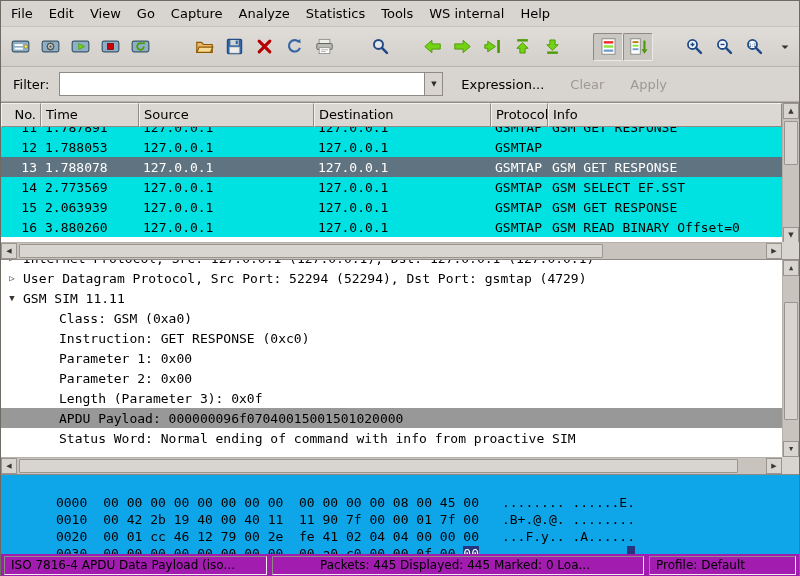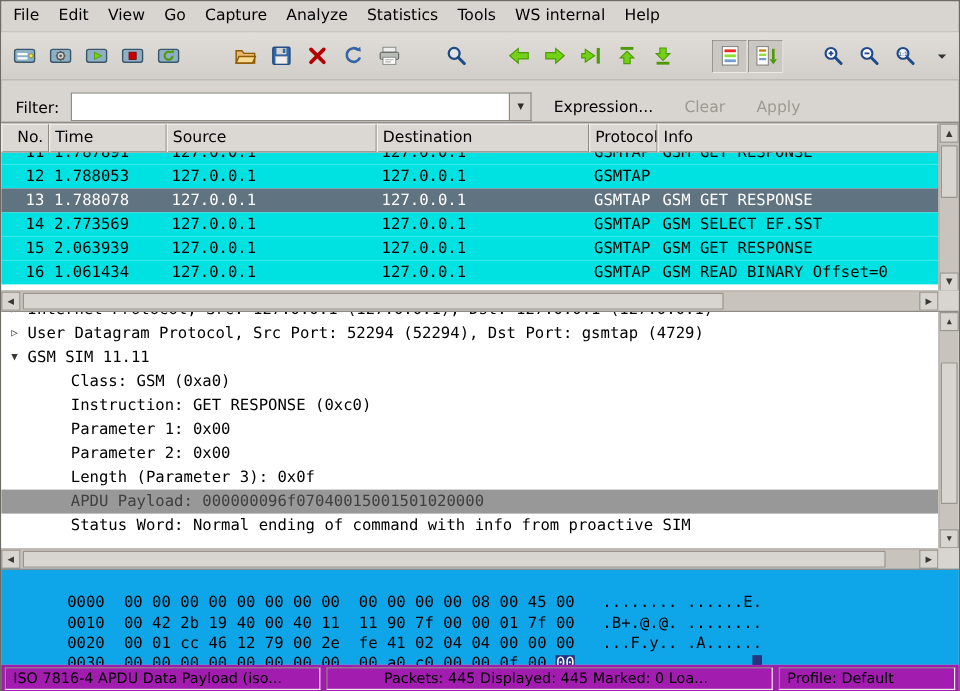--- a/index.html
+++ b/index.html
@@ -12,29 +12,29 @@
   .menu-item { padding:4px 8px; white-space:nowrap; cursor:default; }
 
   
   .toolbar { position:absolute; left:0; top:26px; width:100%; height:40px; display:flex; align-items:center; padding:0 4px; background:linear-gradient(#e0ddd9,#d2cec9); border-bottom:1px solid #b8b3ad; }
   .tbtn { width:30px; height:28px; flex:none; display:flex; align-items:center; justify-content:center; border:1px solid transparent; border-radius:2px; }
   .tbtn.pressed { background:#cac6c1; border-color:#8f8a84 #eceae7 #eceae7 #8f8a84; }
   .tbtn svg { display:block; }
   .tbtn.overflow { width:20px; margin-left:auto; }
 
   
-  .filterbar { position:absolute; left:0; top:66px; width:100%; height:35px; display:flex; align-items:flex-end; padding:0 6px; border-bottom:1px solid #b5b0aa; }
+  .filterbar { position:absolute; left:0; top:66px; width:100%; height:35px; display:flex; align-items:center; padding:0 6px; border-bottom:1px solid #b5b0aa; }
   .filter-label { padding:3px 6px; margin-right:4px; }
   .filter-input { width:366px; height:24px; border:1px solid #8f8a84; background:#fff; padding:0 4px; font:13px "DejaVu Sans","Liberation Sans",sans-serif; }
   .combo-btn { width:18px; height:24px; background:#d8d5d0; border:1px solid #8f8a84; border-left:none; display:flex; align-items:center; justify-content:center; font-size:7px; color:#2e2b28; }
   .flat-btn { padding:4px 8px; margin-left:10px; white-space:nowrap; }
   .flat-btn.disabled { color:var(--disabled-text,#9d9892); }
 
   
-  .plist { position:absolute; left:0; top:101px; width:100%; height:157px; background:#737373; border-top:1px solid #8f8a84; }
+  .plist { position:absolute; left:0; top:101px; width:100%; height:157px; background:#5eead4; border-top:1px solid #8f8a84; }
   .plist-header { height:24px; display:flex; width:calc(100% - 17px); }
   .hcell { background:#dbd8d3; border-top:1px solid #f3f1ee; border-left:1px solid #f3f1ee; border-right:1px solid #8f8a84; border-bottom:1px solid #8f8a84; padding:3px 4px; font-size:13px; white-space:nowrap; overflow:hidden; flex:none; }
   .rows { height:116px; width:calc(100% - 17px); overflow:hidden; background:#fff; font-family:"DejaVu Sans Mono","Liberation Mono",monospace; }
   .prow { height:20px; overflow:hidden; background:var(--row-cyan,#00e2e2); color:#000; }
   .prow.selected { background:var(--row-selected,#5f7381); color:#fff; }
   .prow.clip { height:10px; }
   .prow-in { display:flex; height:20px; align-items:center; }
   .prow.clip .prow-in { margin-top:-10px; }
   .c { flex:none; padding:0 4px; white-space:nowrap; overflow:hidden; }
   .col-no   { width:40px;  text-align:right; }
@@ -62,21 +62,21 @@
 
   
   .details { position:absolute; left:0; top:258px; width:100%; height:198px; background:#fff; border-top:1px solid #8f8a84; font-family:"DejaVu Sans Mono","Liberation Mono",monospace; }
   .dcontent { width:calc(100% - 17px); height:100%; overflow:hidden; }
   .dline { height:20px; display:flex; align-items:center; white-space:pre; }
   .dline.clip { height:8px; overflow:hidden; display:block; }
   .dline-in { display:flex; align-items:center; height:20px; margin-top:-12px; }
   .exp { flex:none; width:14px; margin-left:4px; text-align:center; font-size:9px; color:#3a3733; }
   .txt { padding-left:4px; white-space:pre; }
   .dline.child { padding-left:36px; }
-  .dline.selected { background:var(--detail-selected,#989898); color:#404040; }
+  .dline.selected { background:var(--detail-selected,#989898); color:#000000; }
   .details .vscroll { top:0; height:100%; }
   .details .vscroll .sthumb { top:26px; height:118px; }
 
   
   .dhsrow { position:absolute; left:0; top:456px; width:100%; height:17px; background:#d8d5d0; }
   .dhsrow .hscroll { position:absolute; left:0; top:0; width:calc(100% - 17px); }
   .dhsrow .hscroll .sthumb { left:2px; width:96%; }
   .dhsrow .corner { top:0; }
 
   
@@ -333,21 +333,21 @@
             <span class="c col-time">2.063939</span>
             <span class="c col-src">127.0.0.1</span>
             <span class="c col-dst">127.0.0.1</span>
             <span class="c col-prot">GSMTAP</span>
             <span class="c col-info">GSM GET RESPONSE</span>
       </div>
         </div>
       <div class="prow">
           <div class="prow-in">
         <span class="c col-no">16</span>
-            <span class="c col-time">1.061434</span>
+            <span class="c col-time">3.880260</span>
             <span class="c col-src">127.0.0.1</span>
             <span class="c col-dst">127.0.0.1</span>
             <span class="c col-prot">GSMTAP</span>
             <span class="c col-info">GSM READ BINARY Offset=0</span>
       </div>
         </div>
     </div>
     <div class="vscroll">
       <div class="sbtn">▲</div>
       <div class="strough">

